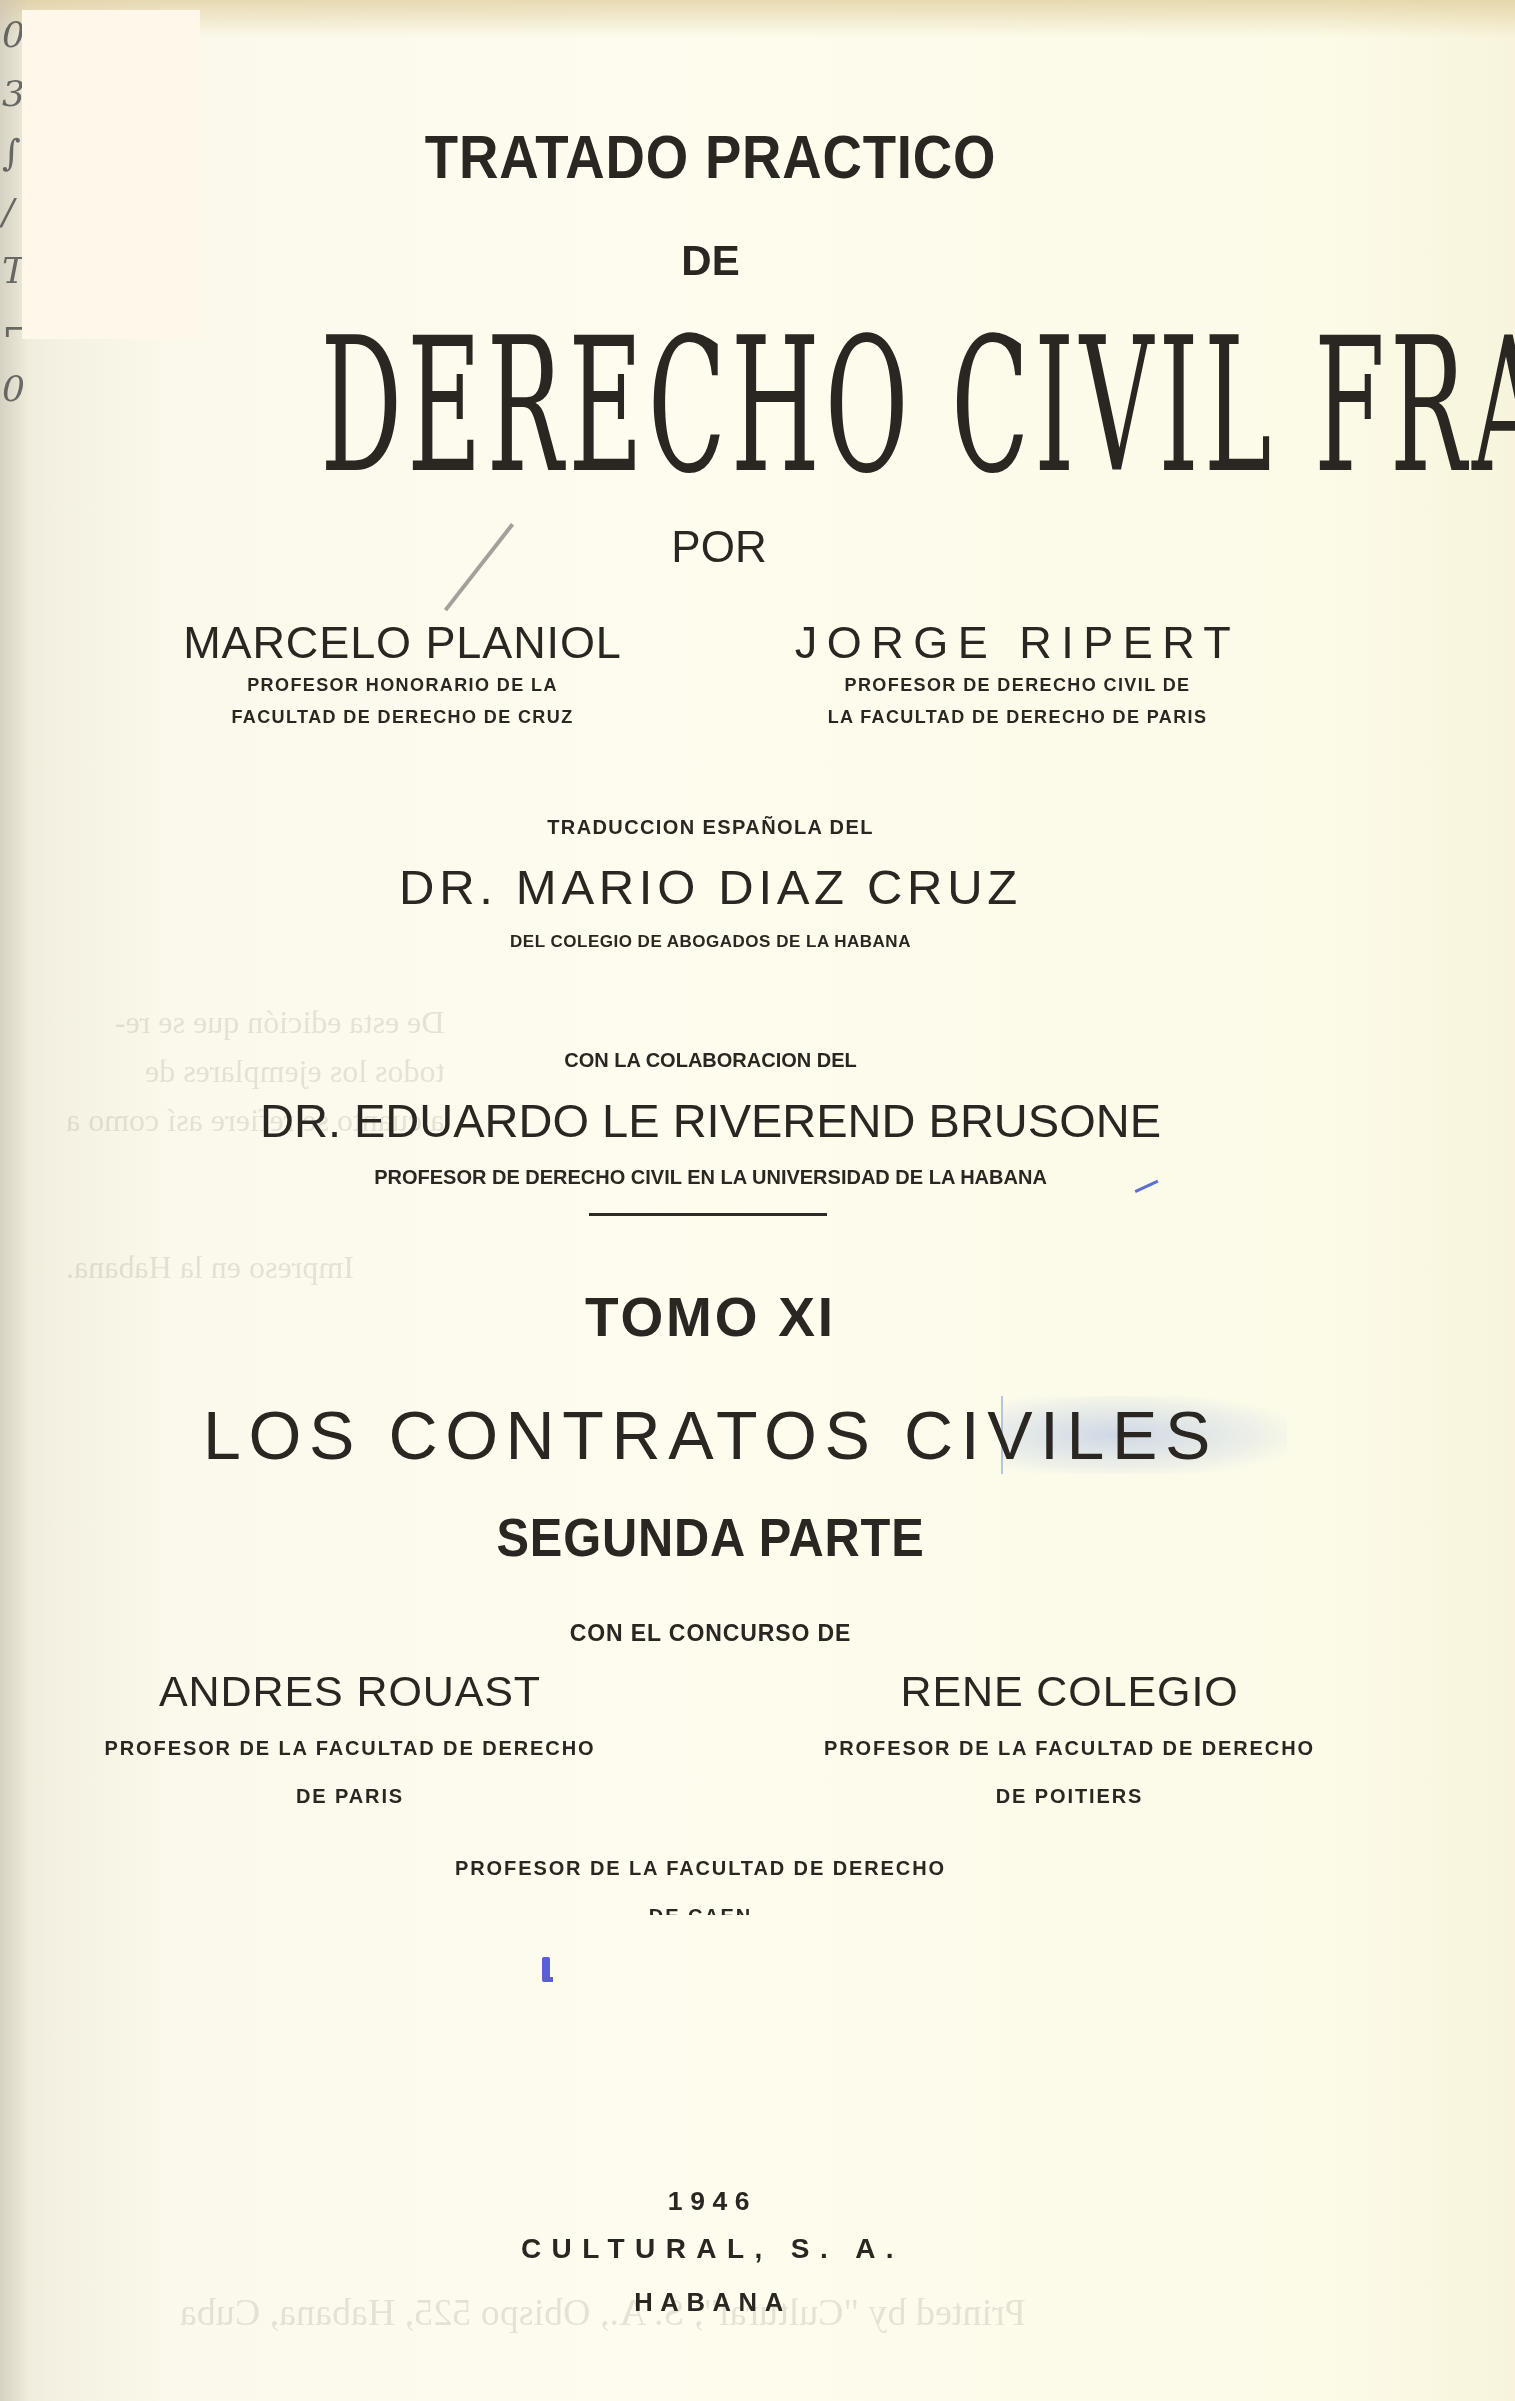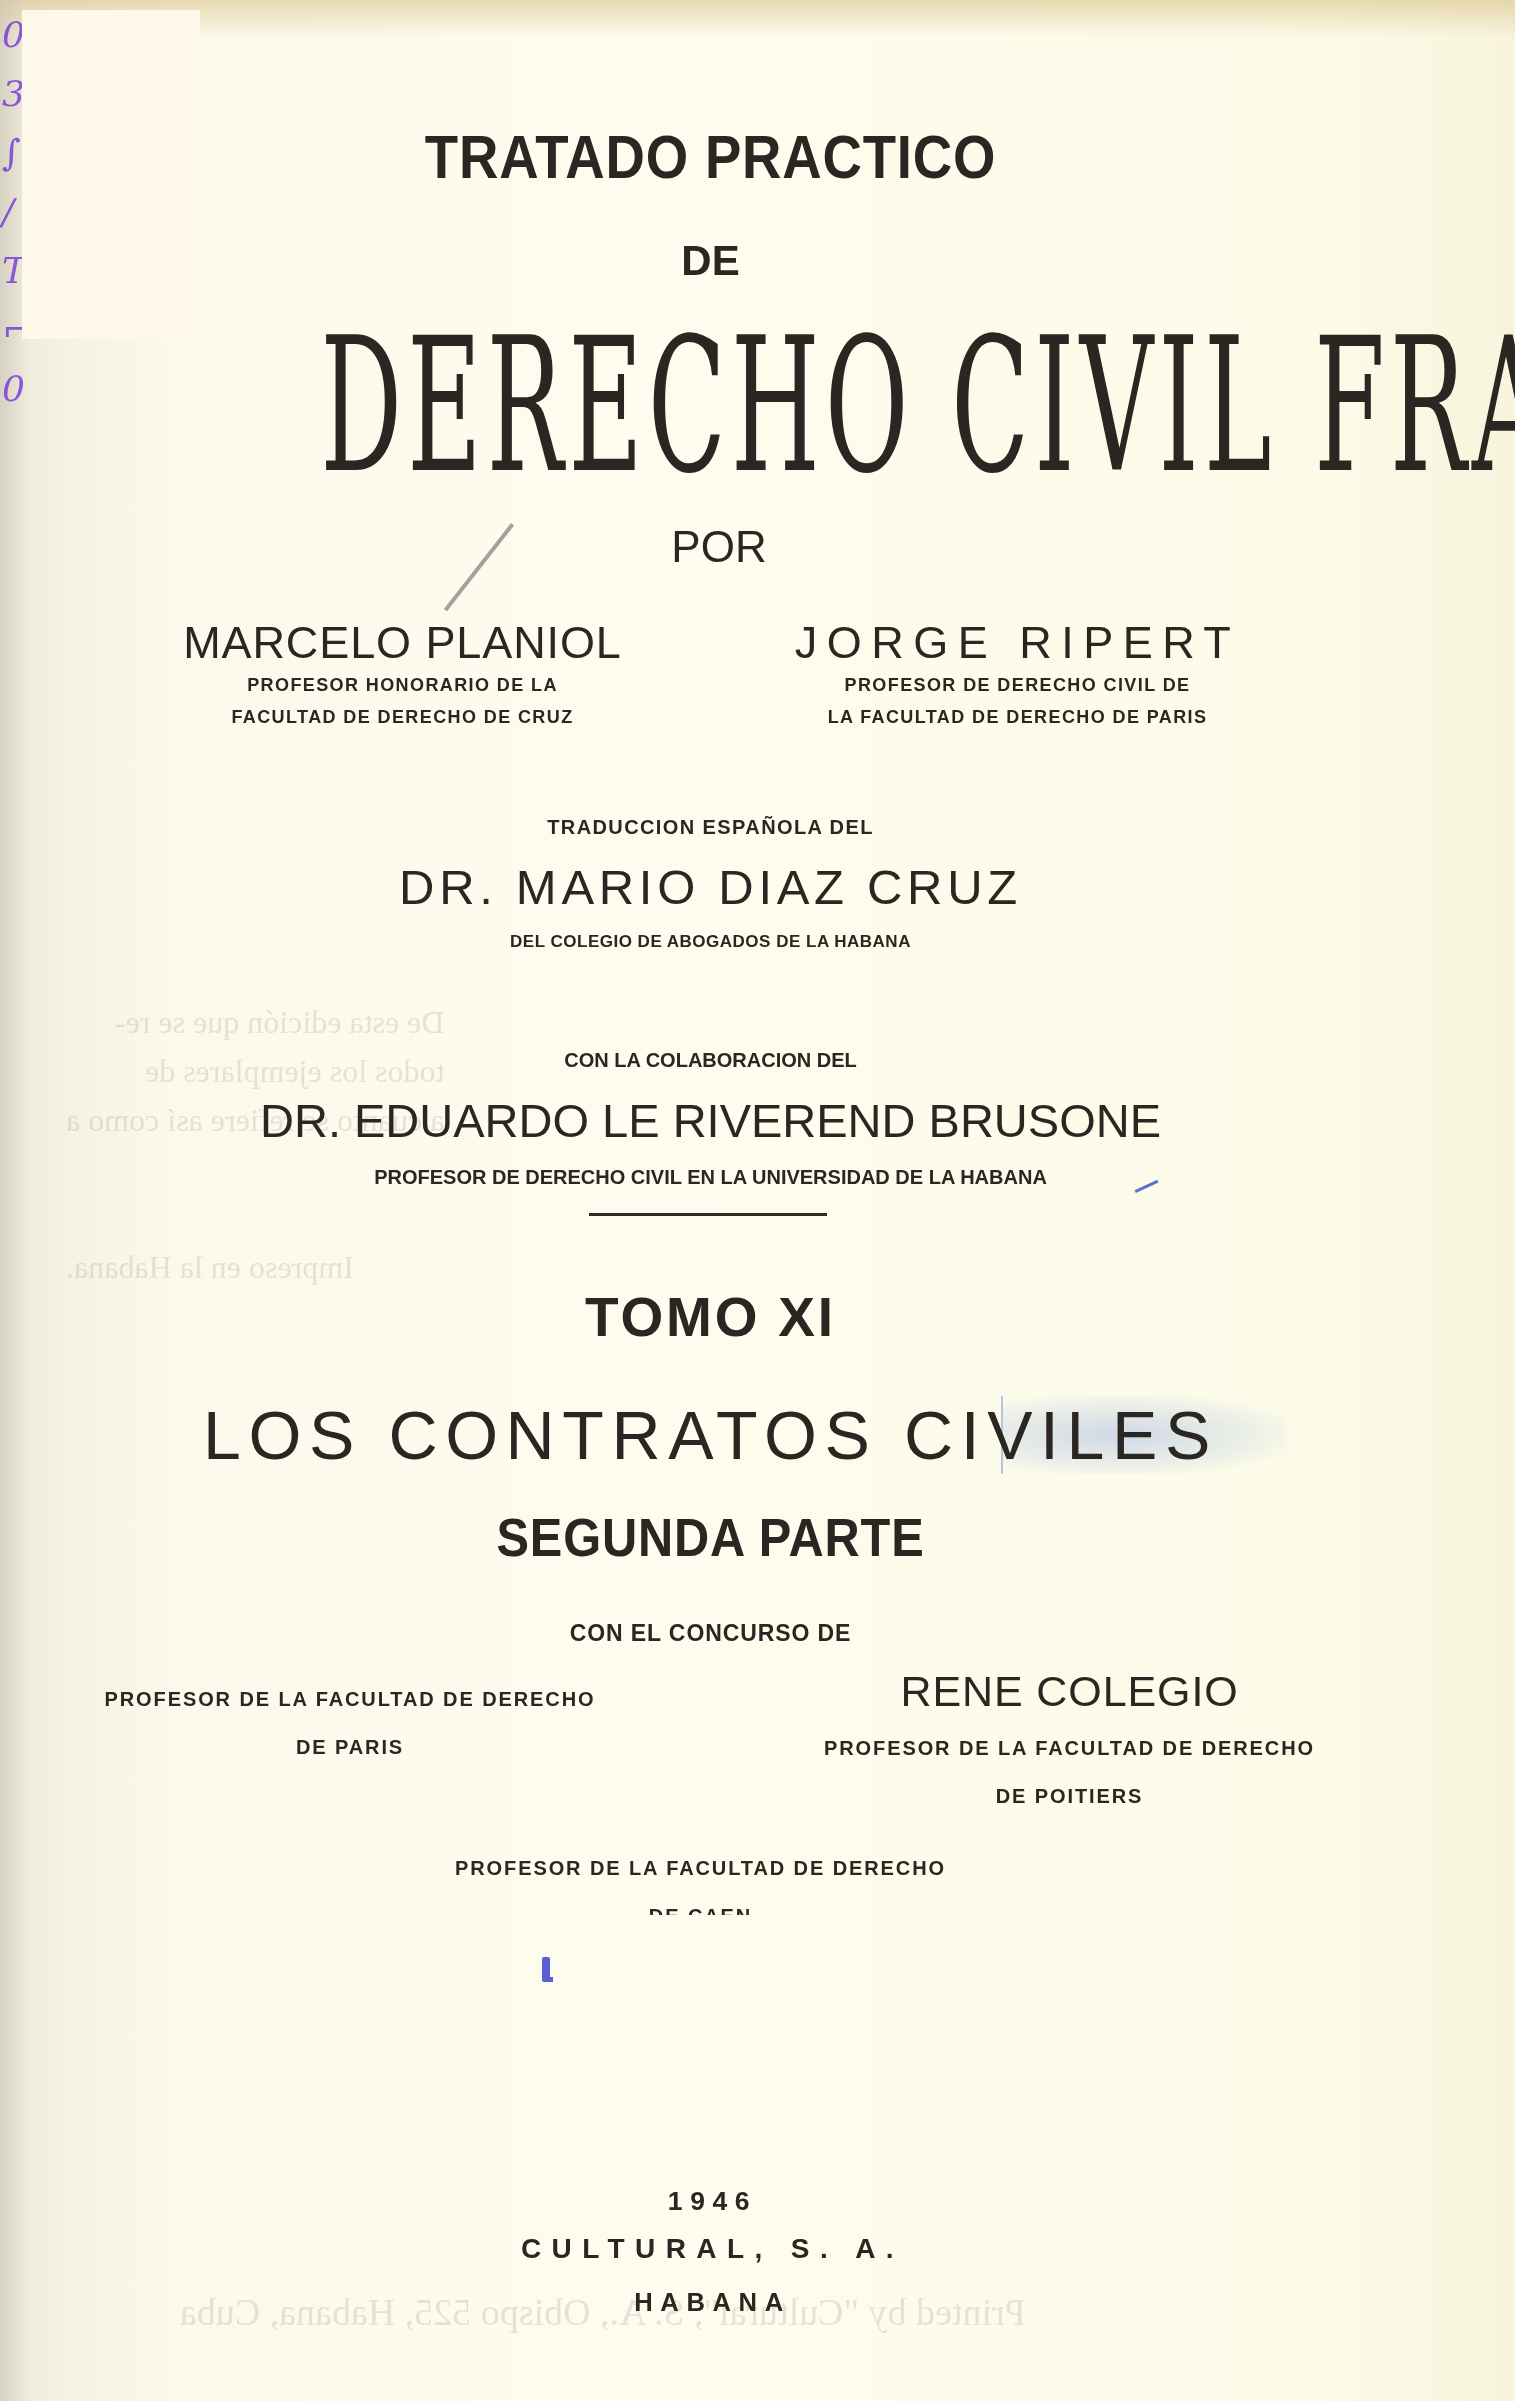--- a/index.html
+++ b/index.html
@@ -30,21 +30,21 @@
     .label-patch {
       position: absolute;
       left: 22px; top: 9.5px;
       width: 178px; height: 329px;
       background: #fdf8ea;
     }
     .handwriting {
       position: absolute;
       left: 1.9px; top: 4.7px;
       width: 24.6px; height: 341px;
-      color: #6d28d9;
+      color: #404040;
       font-family: "DejaVu Serif", serif;
       font-size: 36px;
       line-height: 59px;
       font-style: italic;
       opacity: 0.75;
     }
     .line {
       position: absolute;
       left: 0;
       width: 1515px;
@@ -316,20 +316,21 @@
 <div class="rule"></div>
 
 <div class="line t-tomo">TOMO XI</div>
 <div class="stamp"></div>
 <div class="line t-contratos">LOS CONTRATOS CIVILES</div>
 <div class="line t-segunda">SEGUNDA PARTE</div>
 
 <div class="line t-concurso">CON EL CONCURSO DE</div>
 
 <div class="two-col col-rouast">
+  <div class="contrib-name">ANDRES ROUAST</div>
   <div class="contrib-affil">PROFESOR DE LA FACULTAD DE DERECHO</div>
   <div class="contrib-affil">DE PARIS</div>
 </div>
 
 <div class="two-col col-savatier">
   <div class="contrib-name">RENE COLEGIO</div>
   <div class="contrib-affil">PROFESOR DE LA FACULTAD DE DERECHO</div>
   <div class="contrib-affil">DE POITIERS</div>
 </div>
 

